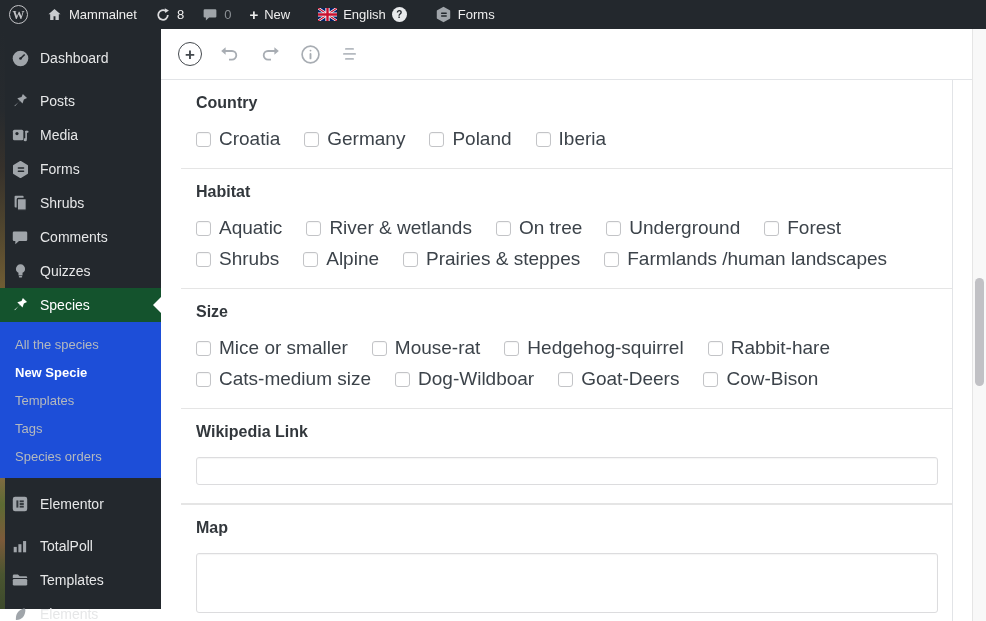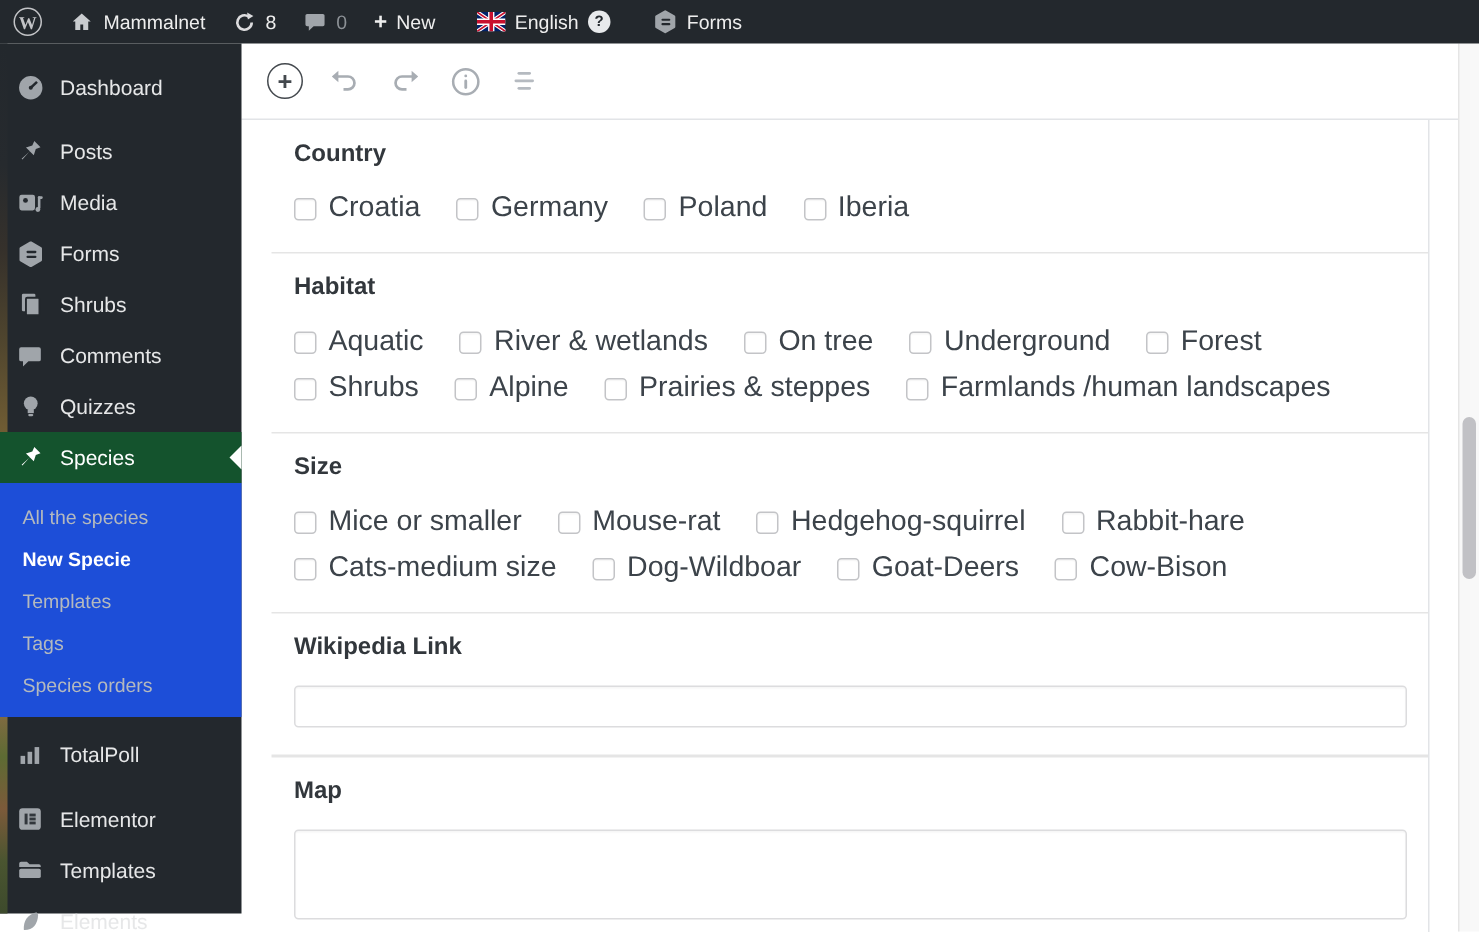--- a/index.html
+++ b/index.html
@@ -240,44 +240,44 @@
         <span>Templates</span>
       </div>
       <div class="submenu-item">
         <span>Tags</span>
       </div>
       <div class="submenu-item">
         <span>Species orders</span>
       </div>
     </div>
 
-    <div class="menu-item" style="margin-top:8px;">
-      <span class="mi-icon">
-        <svg width="18" height="18" viewBox="0 0 20 20">
-          <rect x="3" y="11" width="3.4" height="6" fill="#a0a5aa"></rect>
-          <rect x="8.2" y="8" width="3.4" height="9" fill="#a0a5aa"></rect>
-          <rect x="13.4" y="4.5" width="3.4" height="12.5" fill="#a0a5aa"></rect>
-        </svg>
-      </span>
-      <span class="mi-label">TotalPoll</span>
-    </div>
-
     <div class="menu-item sep-before">
       <span class="mi-icon">
         <svg width="18" height="18" viewBox="0 0 20 20">
           <rect x="2" y="2" width="16" height="16" rx="2.5" fill="#a0a5aa"></rect>
           <rect x="6" y="6" width="2.2" height="8" fill="#32373c"></rect>
           <rect x="9.6" y="6" width="4.6" height="2.1" fill="#32373c"></rect>
           <rect x="9.6" y="8.95" width="4.6" height="2.1" fill="#32373c"></rect>
           <rect x="9.6" y="11.9" width="4.6" height="2.1" fill="#32373c"></rect>
         </svg>
       </span>
       <span class="mi-label">Elementor</span>
     </div>
 
+    <div class="menu-item" style="margin-top:8px;">
+      <span class="mi-icon">
+        <svg width="18" height="18" viewBox="0 0 20 20">
+          <rect x="3" y="11" width="3.4" height="6" fill="#a0a5aa"></rect>
+          <rect x="8.2" y="8" width="3.4" height="9" fill="#a0a5aa"></rect>
+          <rect x="13.4" y="4.5" width="3.4" height="12.5" fill="#a0a5aa"></rect>
+        </svg>
+      </span>
+      <span class="mi-label">TotalPoll</span>
+    </div>
+
     <div class="menu-item">
       <span class="mi-icon">
         <svg width="18" height="18" viewBox="0 0 20 20">
           <path fill="#a0a5aa" d="M2 5.2A1.4 1.4 0 0 1 3.4 3.8h4.3l2 2h6.9A1.4 1.4 0 0 1 18 7.2v0.6H2z"></path>
           <rect x="2" y="9" width="16" height="7" rx="1.4" fill="#a0a5aa"></rect>
         </svg>
       </span>
       <span class="mi-label">Templates</span>
     </div>
 

